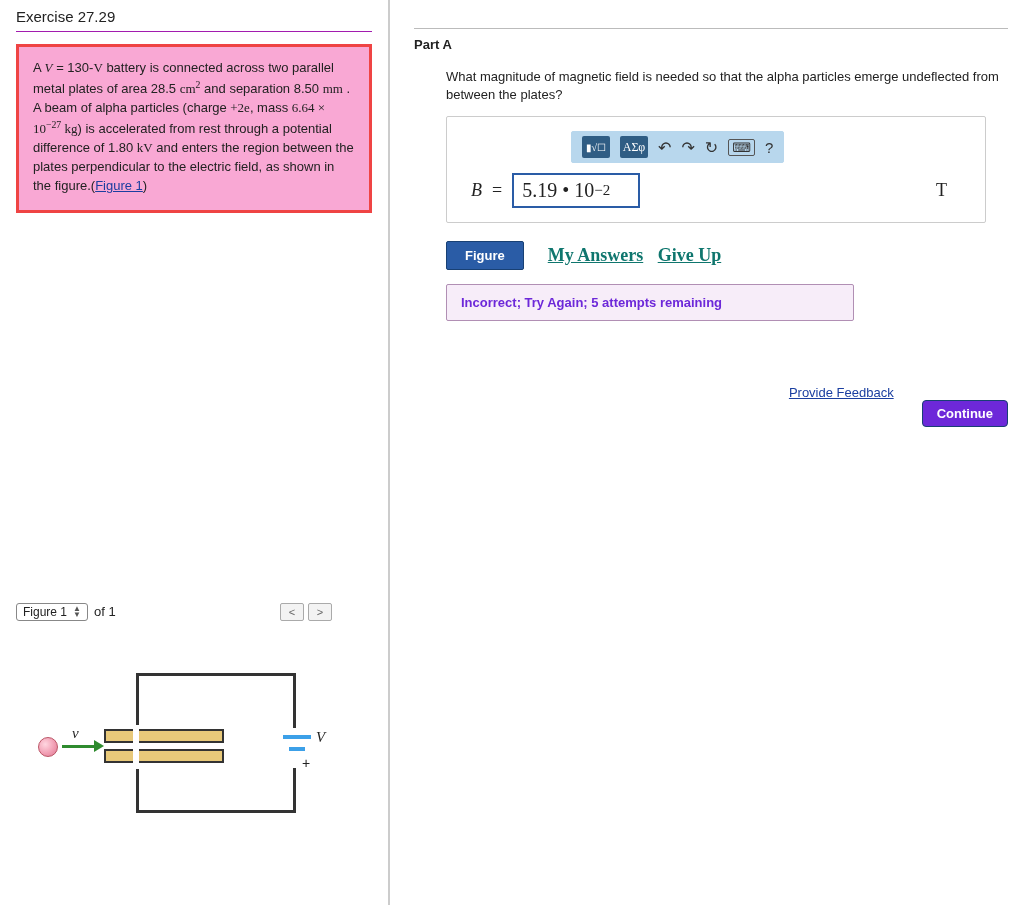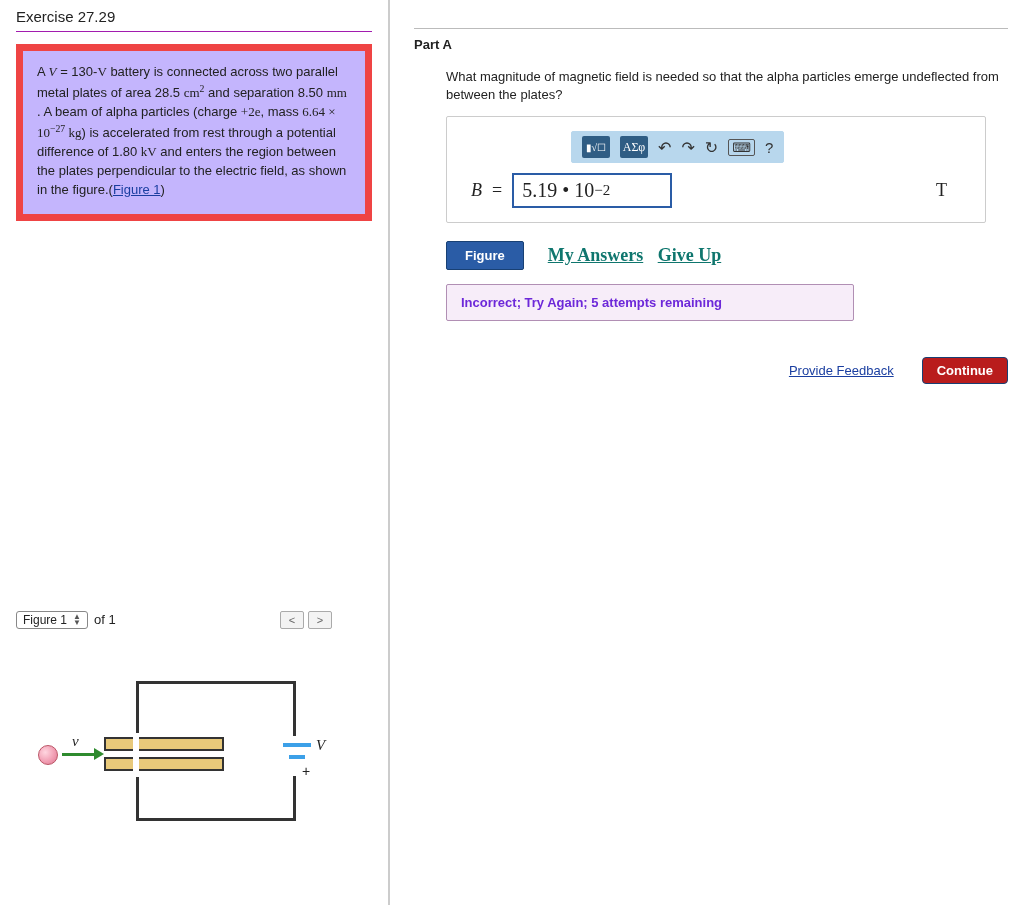--- a/index.html
+++ b/index.html
@@ -1,42 +1,42 @@
 <!DOCTYPE html>
 <html><head>
 <meta charset="utf-8">
 <style>
   * { box-sizing: border-box; margin: 0; padding: 0; }
   body { font-family: Arial, Helvetica, sans-serif; font-size: 13px; background: #fff; color: #222; width: 1024px; }
   .wrap { display: flex; width: 1024px; min-height: 905px; }
   .left { width: 390px; border-right: 2px solid #ccc; padding: 8px 16px 16px; position: relative; }
   .right { flex: 1; padding: 0 16px 16px 24px; }
   .title { font-size: 15px; margin: 0 0 12px 0; border-bottom: 1px solid #a21caf; padding-bottom: 6px;}
-  .problem-box { border: 7px solid #ef4444; padding: 12px 14px 14px; margin-top: 4px; line-height: 1.45; background:#c4b5fd; }
+  .problem-box { border: 3px solid #ef4444; padding: 12px 14px 14px; margin-top: 4px; line-height: 1.45; background:#f9a8d4; }
   .it { font-style: italic; font-family: "Times New Roman", serif;}
   .rm { font-family: "Times New Roman", serif;}
   sup { font-size: .75em;}
   a.link { color: #1a3ea0; text-decoration: underline; cursor:pointer;}
   .part-hdr { border-top: 1px solid #bbb; padding-top: 8px; margin-top: 28px; }
   .part-label { font-weight: bold; margin-bottom: 8px; display:block;}
   .question { margin: 16px 0 12px 32px; max-width: 560px; line-height:1.4;}
   .answer-area { margin-left: 32px; border: 1px solid #ccc; border-radius:2px; padding: 0 14px 14px; width: 540px; }
   .toolbar { background: #b8d7ed; border:1px solid #b8d7ed; border-radius:2px; display:inline-flex; align-items:center; gap:10px; padding:4px 10px; margin: 14px 0 10px 110px;}
   .tool-btn { background:#2f5d84; color:#fff; font-size:12px; padding:2px 4px; width:28px; height:22px; display:flex; align-items:center; justify-content:center; border-radius:2px; font-family:"Times New Roman",serif;}
   .tool-icon { color:#333; font-size:16px; cursor:pointer;}
   .eq-line { display:flex; align-items:center; gap:10px; font-family:"Times New Roman",serif; font-size:18px;}
   .eq-var { font-style: italic; margin-left:10px;}
-  .answer-input { border:2px solid #2a5ca6; padding:4px 8px; font-size:20px; min-height:34px; width:160px; font-family:"Times New Roman",serif; background:#fff; display:flex; align-items:center;}
+  .answer-input { border:2px solid #2a5ca6; padding:4px 8px; font-size:20px; min-height:34px; width:128px; font-family:"Times New Roman",serif; background:#fff; display:flex; align-items:center;}
   .unit { margin-left: auto; margin-right:24px; font-size:18px;}
   .btn-row { display:flex; align-items:center; gap:24px; margin: 18px 0 0 32px;}
   .submit-btn { background:#2a5ca6; color:#fff; border:1px solid #184074; padding:6px 18px; font-weight:bold; font-size:13px; border-radius:2px; cursor:pointer;}
   .link-btn { color:#0f766e; text-decoration:underline; font-weight:bold; cursor:pointer; font-size:18px;font-family:Liberation Serif, serif;}
   .feedback-box { margin: 14px 0 0 32px; border:1px solid #b18fb4; background:#f7edf9; padding:10px 14px; color:#6d28d9; font-weight:bold; width: 408px; border-radius:2px;}
   .bottom-actions { margin: 36px 0 0 0; display:flex; justify-content:flex-end; gap:28px; align-items:center;}
-  .continue-btn { background:#b91c1c; color:#fff; border:1px solid #184074; padding:5px 14px; font-weight:bold; border-radius:4px; cursor:pointer; font-size:13px;}
+  .continue-btn { background:#6d28d9; color:#fff; border:1px solid #184074; padding:5px 14px; font-weight:bold; border-radius:4px; cursor:pointer; font-size:13px;margin-top:43px;}
   .figure-area { margin-top: 390px; }
   .fig-ctrl { display:flex; align-items:center; gap:6px; margin-bottom: 12px;}
   .fig-select { border:1px solid #888; border-radius:3px; padding:1px 6px; font-size:12px; display:inline-flex; align-items:center; gap:6px; background:#fff;}
   .stepper { display:flex; flex-direction:column; line-height:6px; font-size:8px; color:#555;}
   .fig-nav { border:1px solid #aaa; background:#f3f3f3; border-radius:2px; width:24px; height:18px; display:flex; align-items:center; justify-content:center; cursor:pointer; font-size:11px; color:#666;}
   .fig-nav-group{display:flex; gap:4px; margin-left:auto; margin-right:40px;}
   .figure-canvas { position:relative; width:310px; height:220px; margin-top:10px;}
   .circuit-rect { position:absolute; border:3px solid #333; }
   .plate { position:absolute; background:#e8c97a; border:2px solid #333; height:14px;}
   .battery-long{position:absolute; background:#3ca0e8; width:28px; height:4px;}

